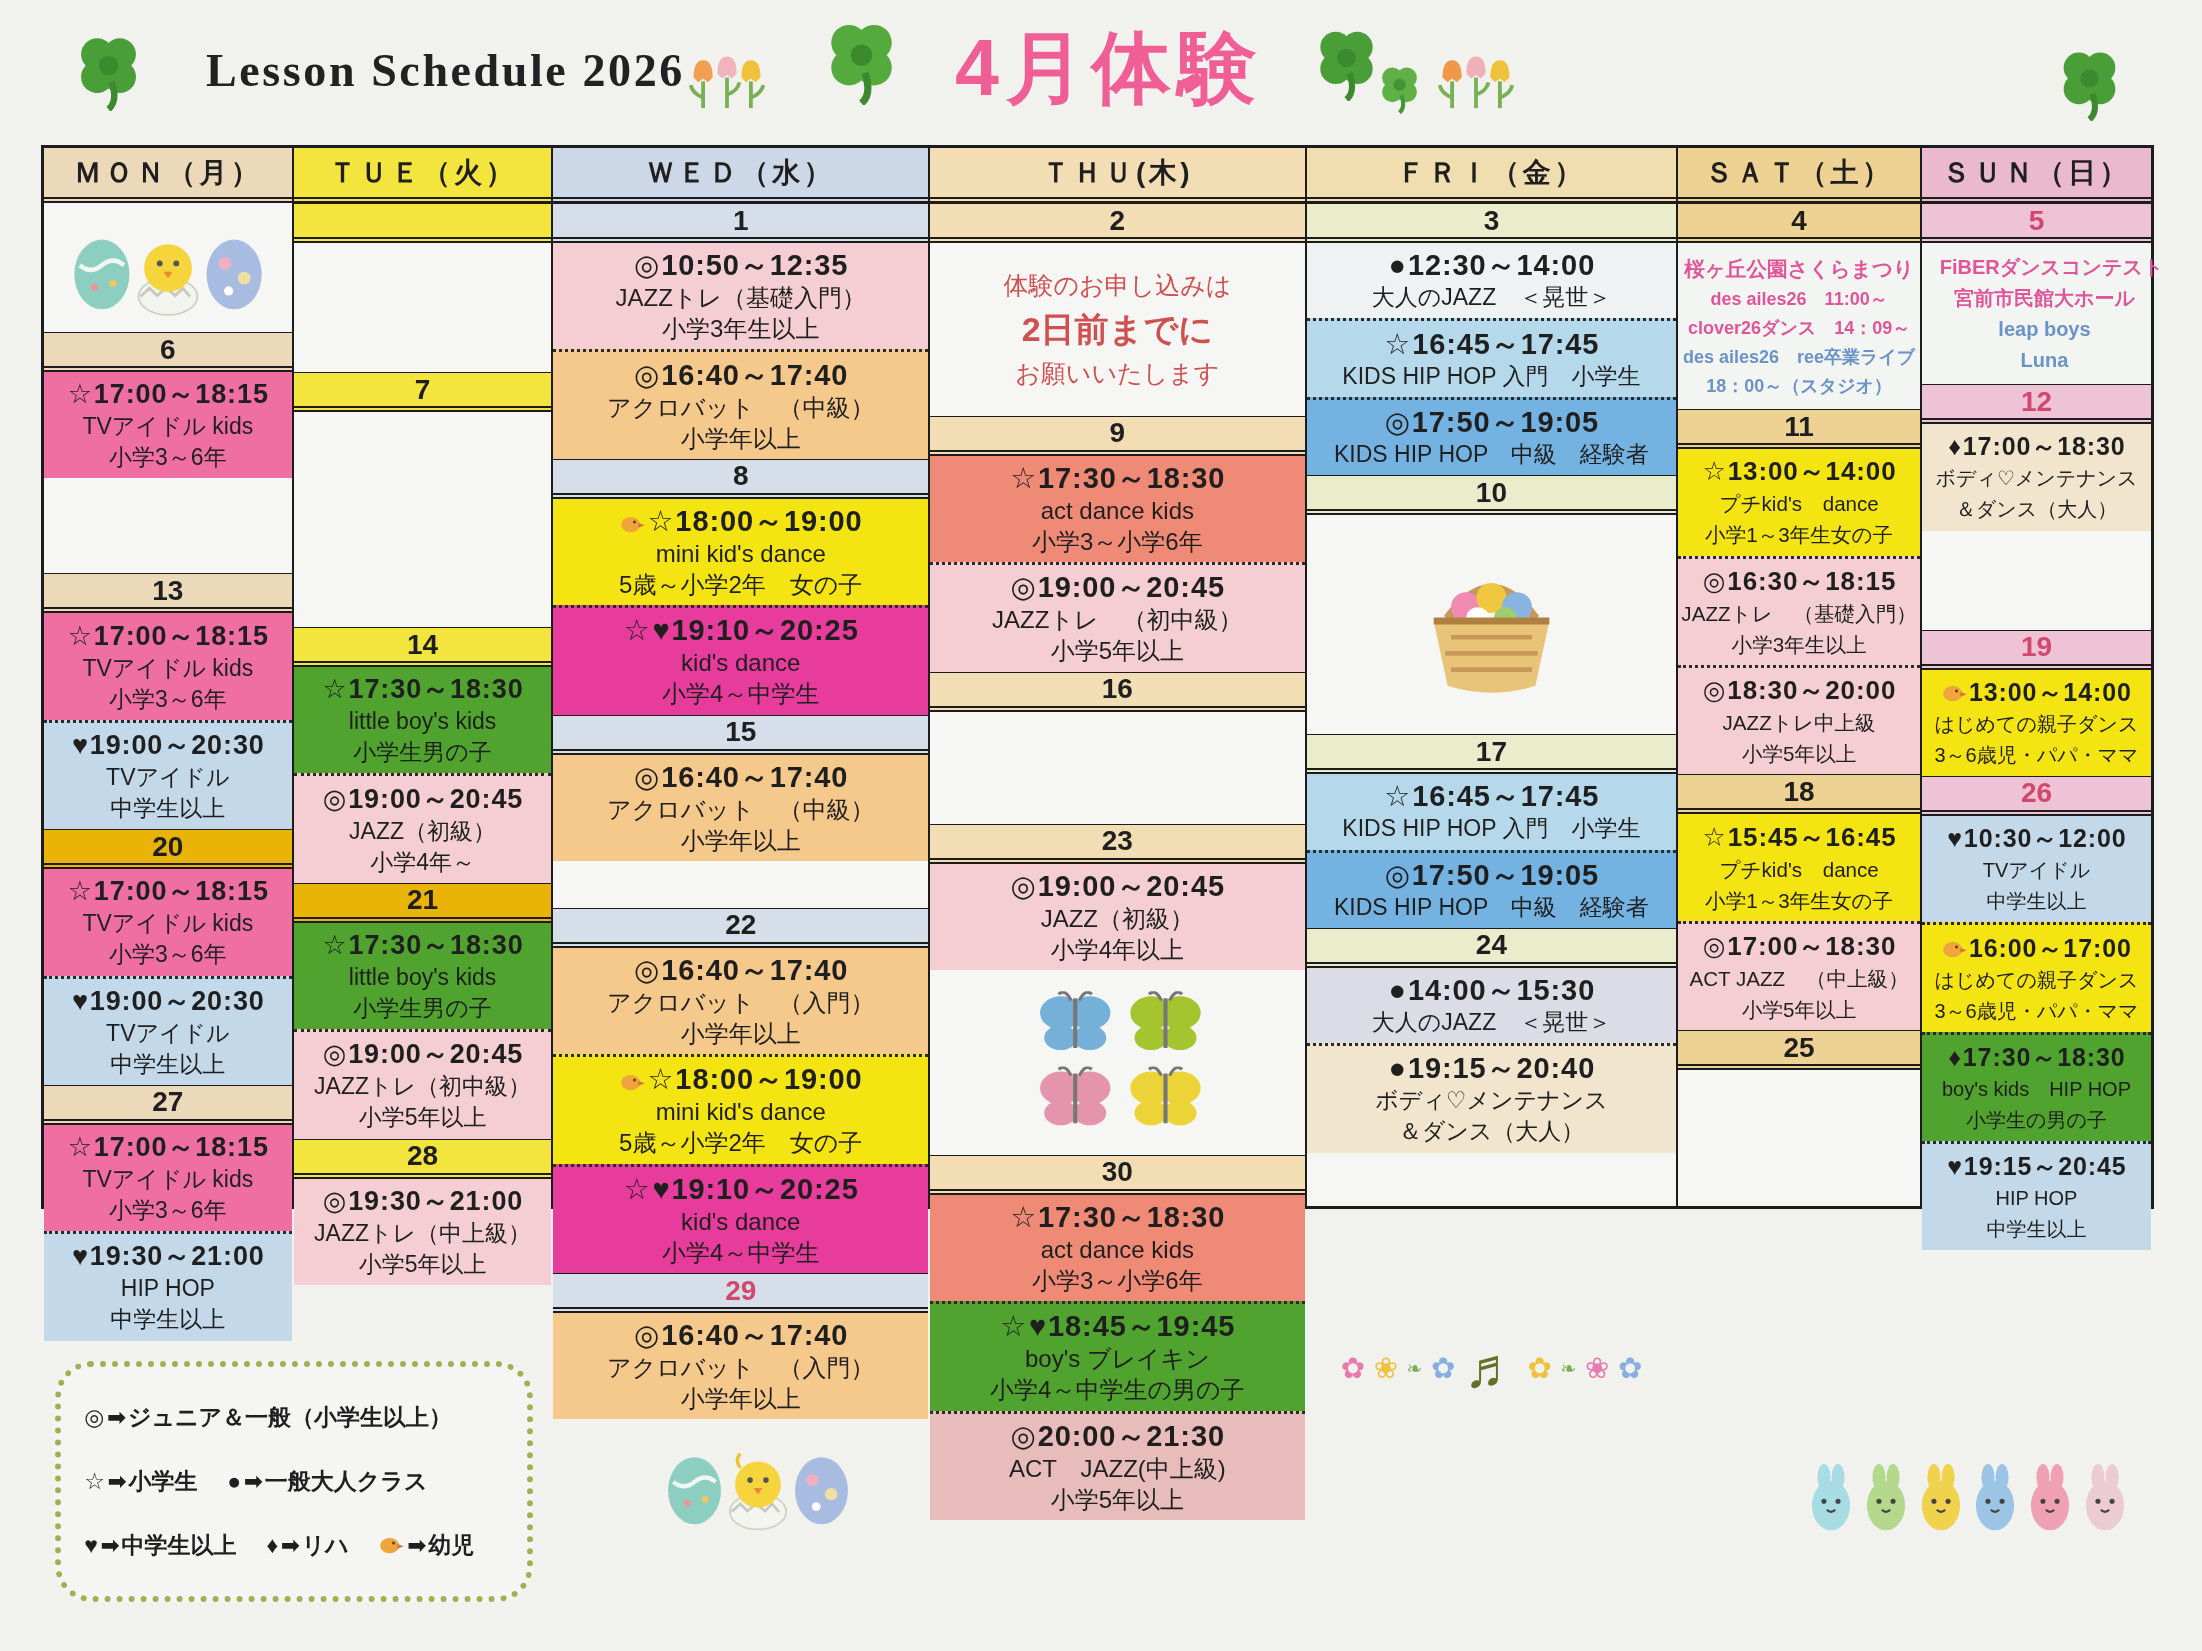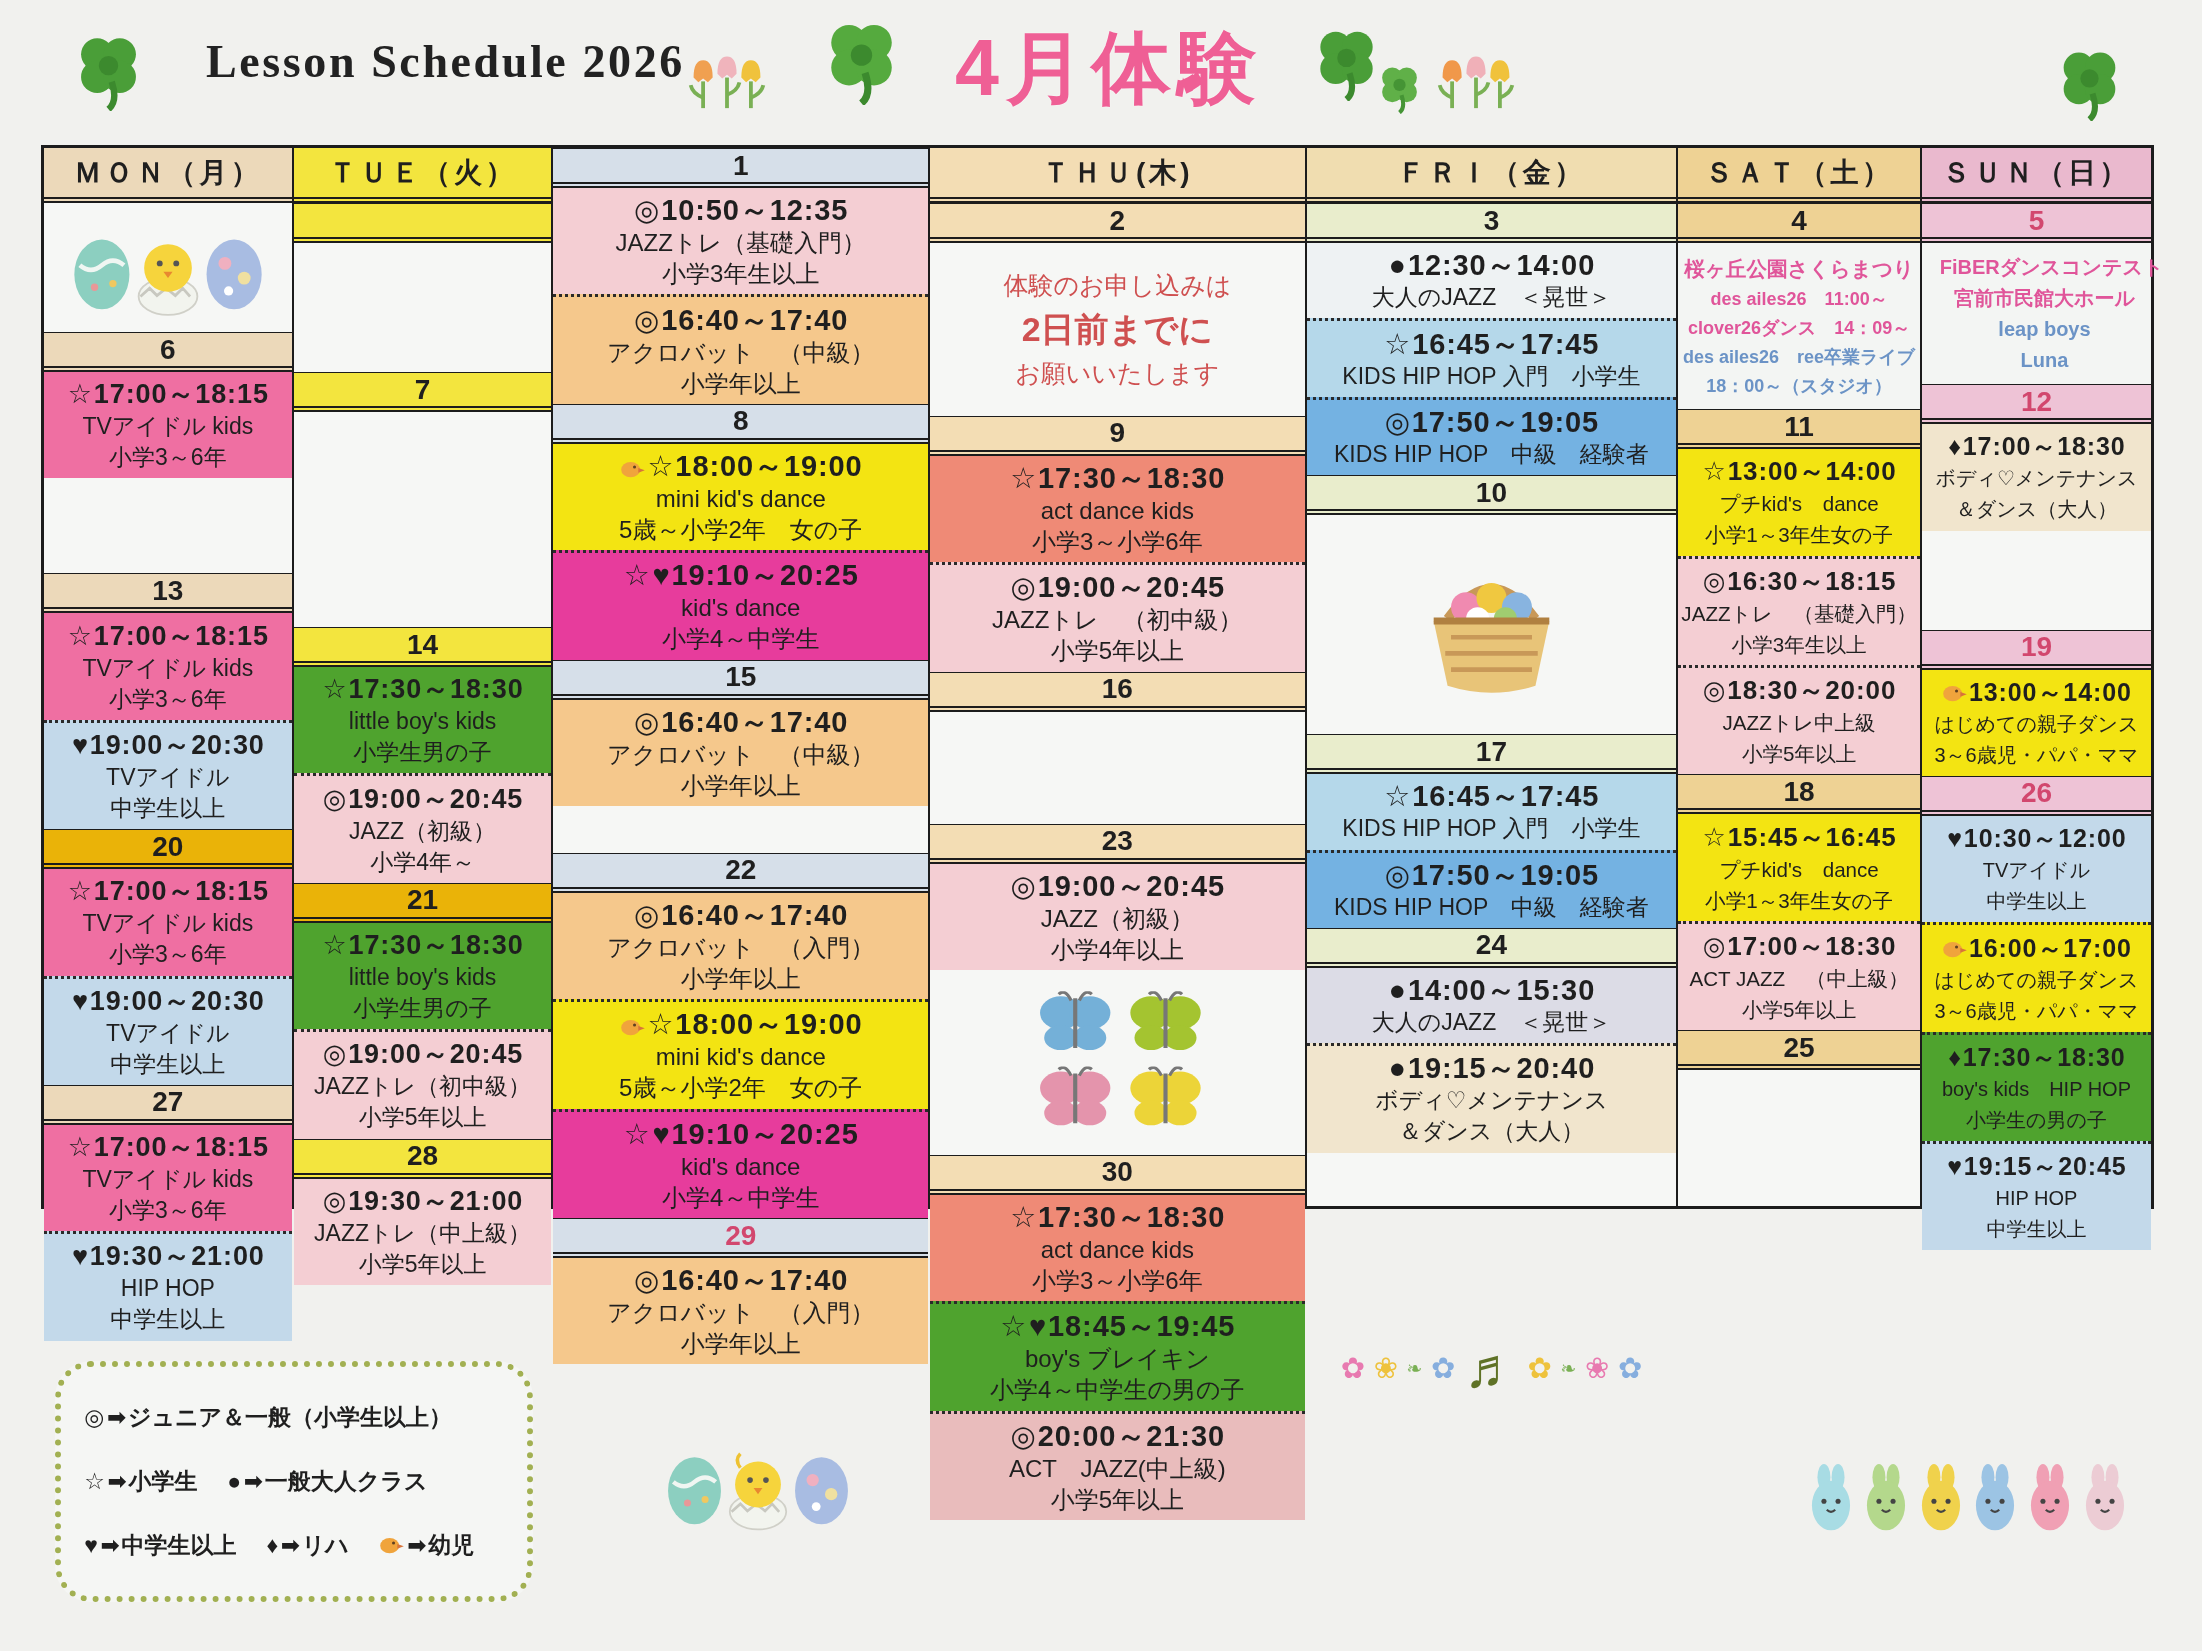--- a/index.html
+++ b/index.html
@@ -74,21 +74,21 @@
           <g fill="#4a9e38">
             <circle cx="15" cy="15" r="10"></circle>
             <circle cx="29" cy="15" r="10"></circle>
             <circle cx="15" cy="29" r="10"></circle>
             <circle cx="29" cy="29" r="10"></circle>
           </g>
           <circle cx="22" cy="22" r="6" fill="#3c8a2e"></circle>
           <path d="M24 32 q4 12 -2 17" stroke="#3c8a2e" stroke-width="4" fill="none"></path>
         </svg>
     </span>
-    <h1 class="title abs" style="left:206px;top:35px">Lesson Schedule 2026</h1>
+    <h1 class="title abs" style="left:206px;top:44px">Lesson Schedule 2026</h1>
     <span class="abs" style="left:684px;top:45px">
       <svg width="86" height="67" viewBox="0 0 90 70">
           <g stroke="#7ab054" stroke-width="4" fill="none">
             <path d="M20 38 V66"></path>
             <path d="M45 34 V66"></path>
             <path d="M70 38 V66"></path>
             <path d="M20 55 q-11 -4 -13 -13"></path>
             <path d="M45 52 q11 -4 13 -13"></path>
             <path d="M70 55 q11 -4 13 -13"></path>
           </g>
@@ -308,20 +308,21 @@
         <div class="event" style="background:#f4ced3">
           <div class="time">
             <span class="icon">◎</span>
             <span>19:30～21:00</span>
           </div>
           <div class="line">JAZZトレ（中上級）</div>
           <div class="line">小学5年以上</div>
         </div>
       </div>
       <div class="col col-wed">
+        <div class="day-header" style="background:#ccd8e8">ＷＥＤ（水）</div>
         <div class="date-strip" style="background:#d6dfe9">
           <span class="date-num">1</span>
         </div>
         <div class="event" style="background:#f4ced3">
           <div class="time">
             <span class="icon">◎</span>
             <span>10:50～12:35</span>
           </div>
           <div class="line">JAZZトレ（基礎入門）</div>
           <div class="line">小学3年生以上</div>

